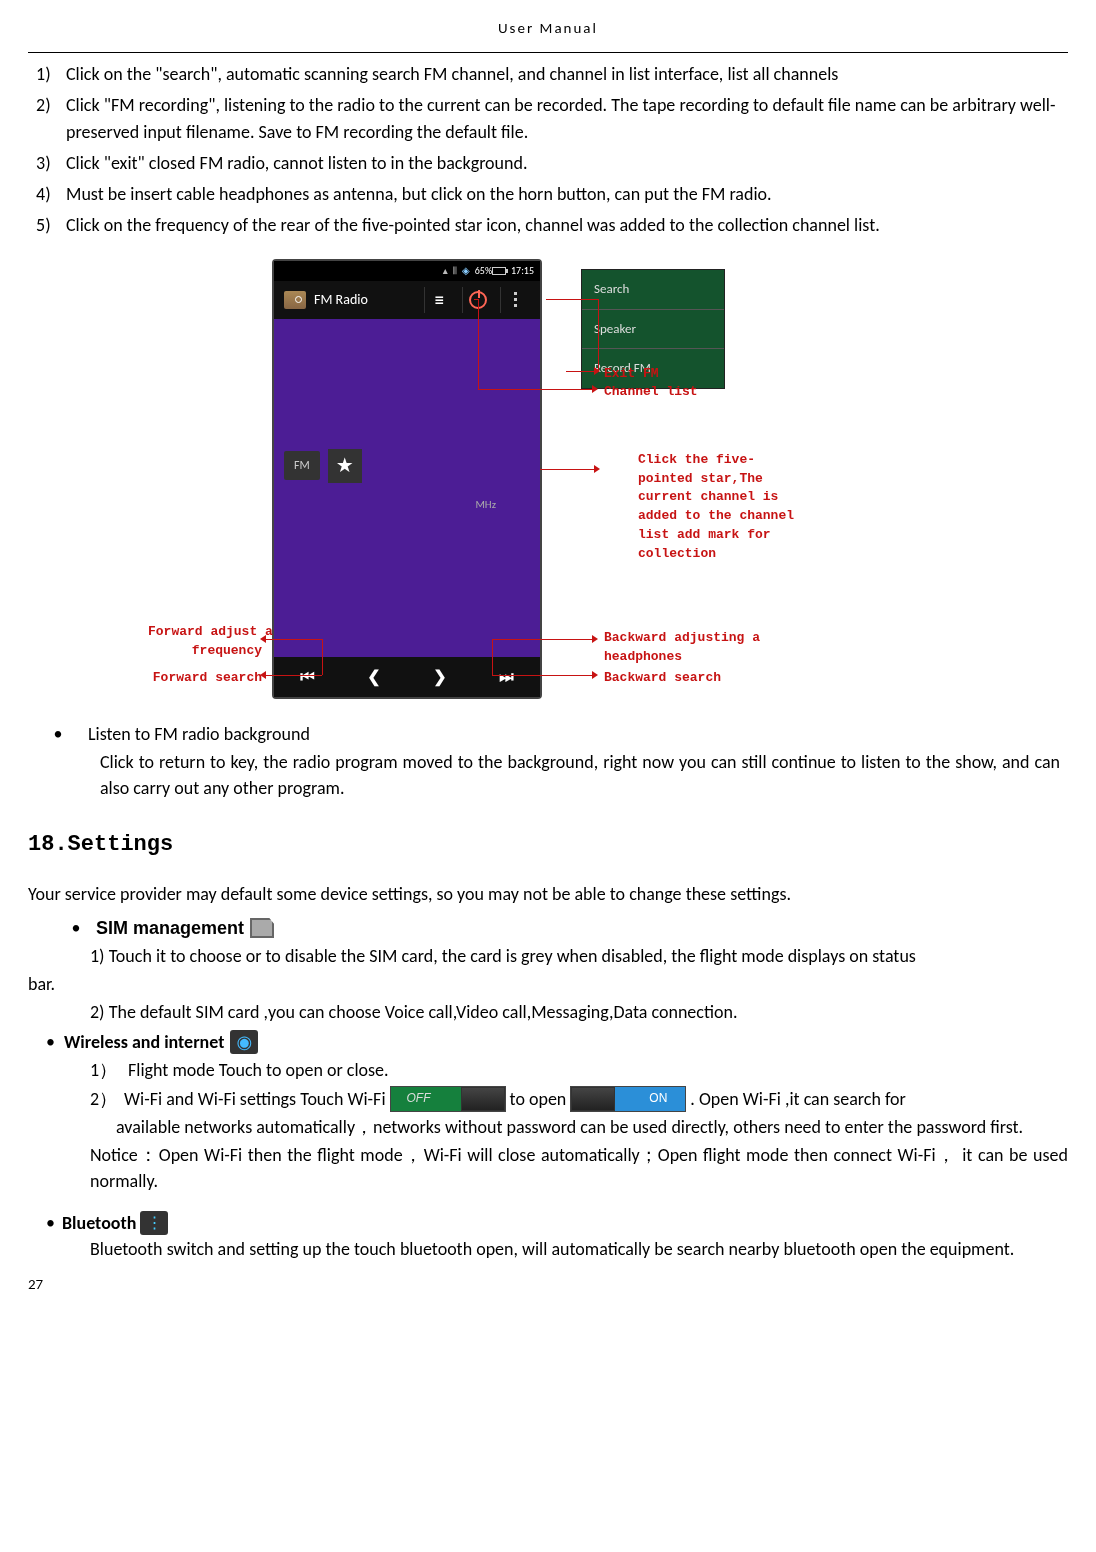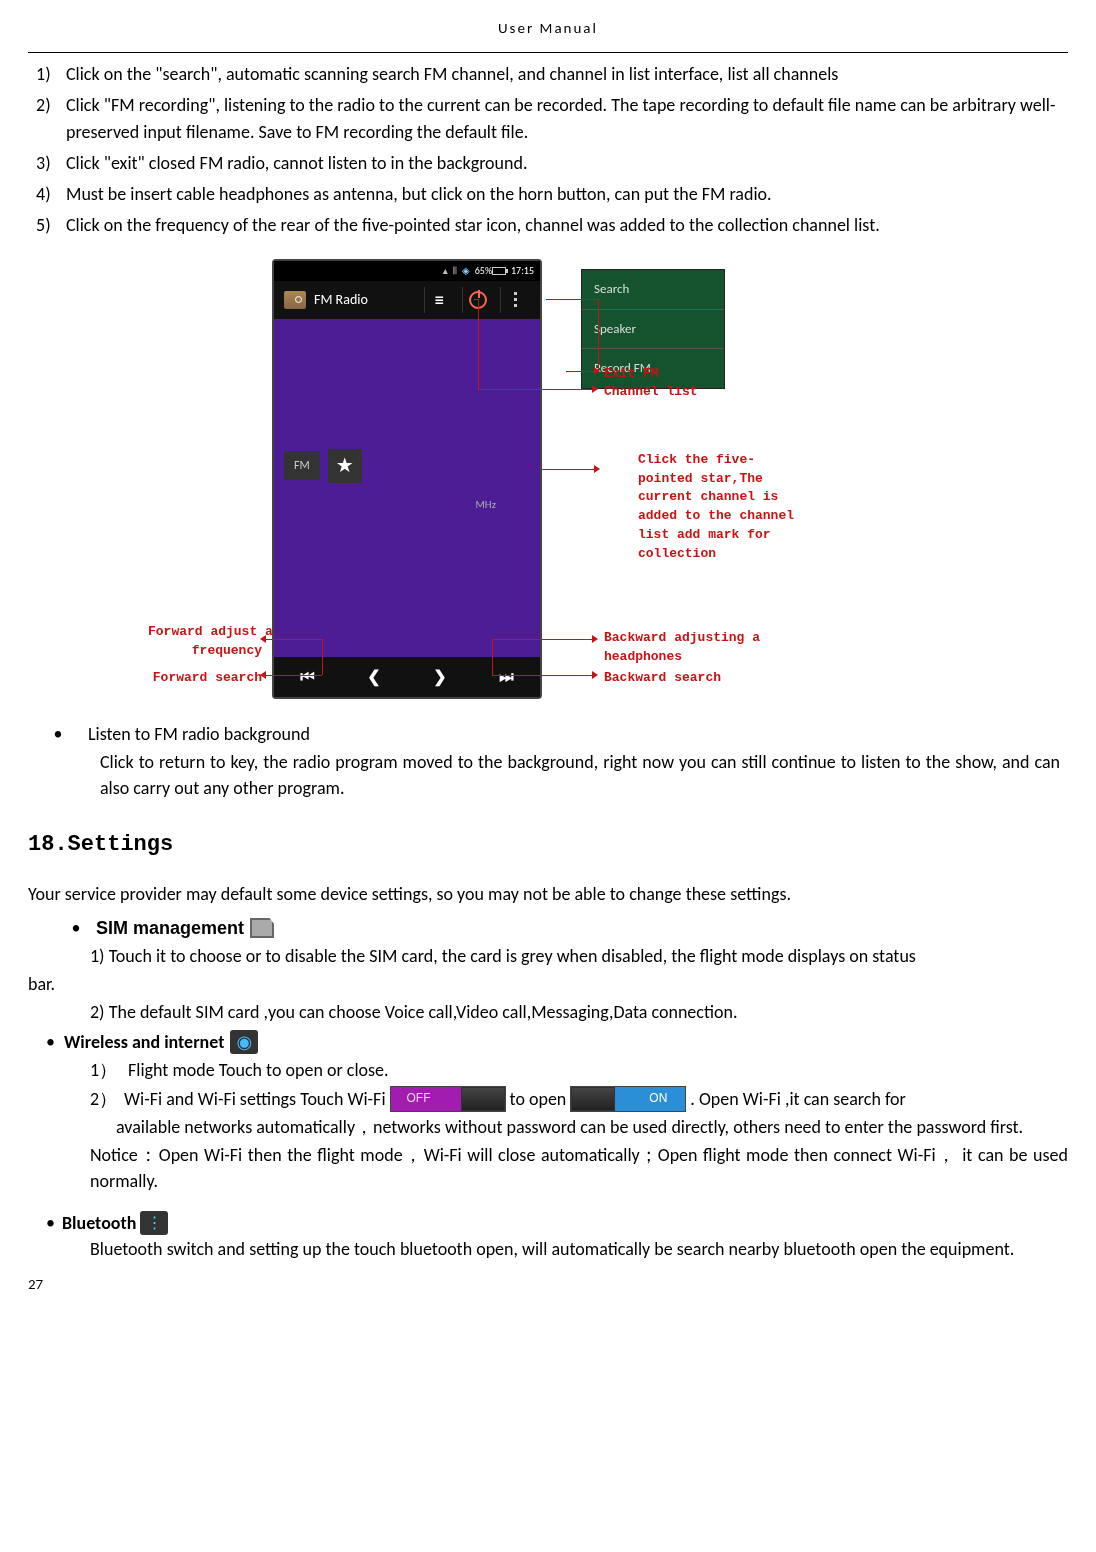--- a/index.html
+++ b/index.html
@@ -314,21 +314,21 @@
       align-items: center;
       width: 116px;
       height: 26px;
       vertical-align: middle;
       border: 1px solid #444;
       font-size: 12px;
       font-family: Arial;
       position: relative;
       margin: 0 4px;
     }
-    .toggle-off { background: #a21caf; }
+    .toggle-off { background: #15803d; font-style: italic; }
     .toggle-off .lbl { color: #ddd; position: absolute; left: 16px; }
     .toggle-off .knob {
       width: 44px;
       height: 100%;
       background: linear-gradient(#444, #222);
       border: 1px solid #333;
       position: absolute;
       right: 0;
     }
     .toggle-on { background: #2b8fd8; }

